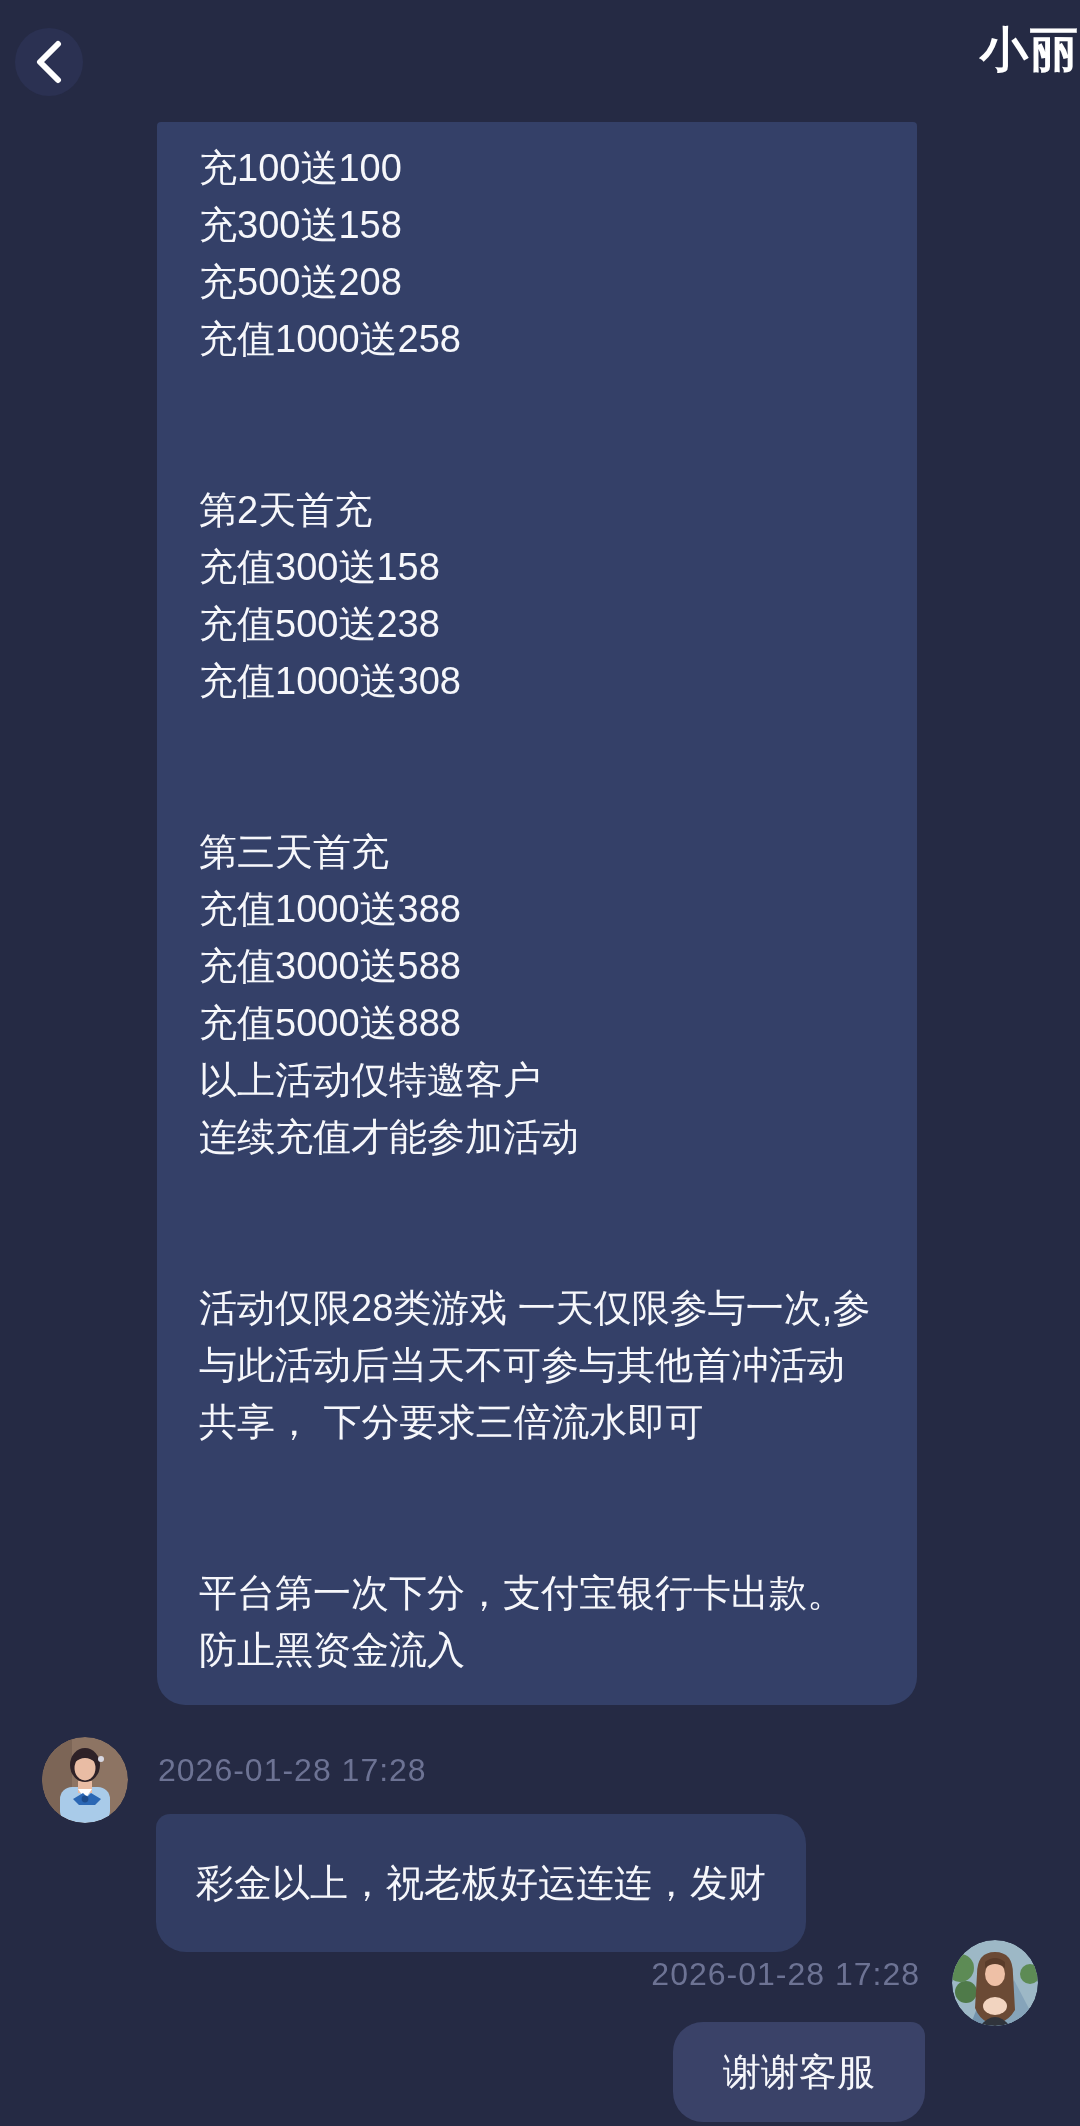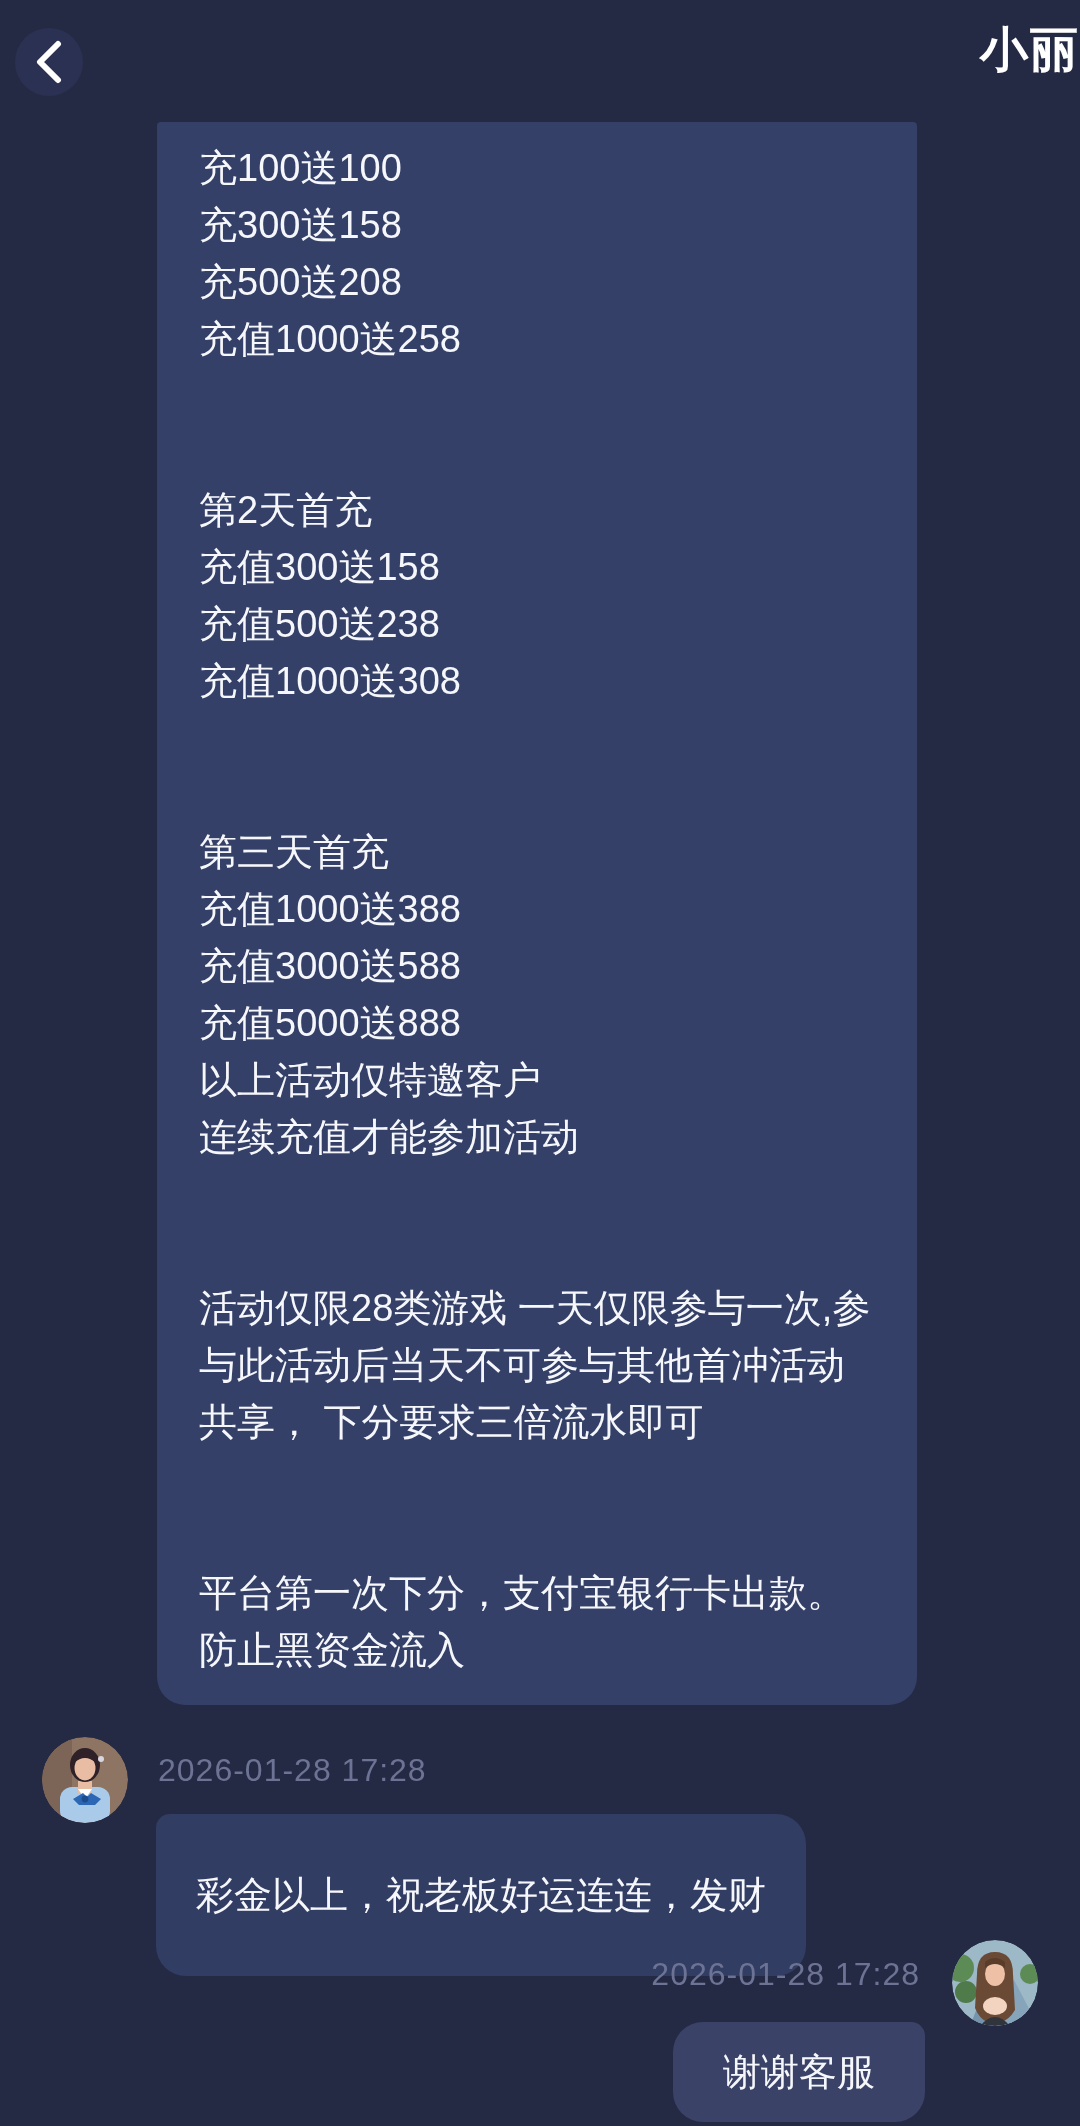--- a/index.html
+++ b/index.html
@@ -68,21 +68,21 @@
     position:absolute;font-size:32px;color:var(--timestamp);
     font-weight:400;letter-spacing:1px;white-space:nowrap;
   }
   .ts-in{left:158px;top:1752px;}
   .ts-out{top:1956px;right:160px;text-align:right;}
 
   .bubble-in-small{
     position:absolute;left:156px;top:1814px;
     background:var(--bubble-in-small);
     border-radius:14px 30px 30px 30px;
-    padding:60px 40px;
+    padding:48px 40px;
     font-size:38px;line-height:42px;font-weight:500;
     color:var(--text);white-space:nowrap;
   }
 
   .bubble-out{
     position:absolute;top:2022px;right:155px;
     background:var(--bubble-out);
     border-radius:30px 14px 30px 30px;
     padding:30px 50px;
     font-size:38px;line-height:40px;font-weight:500;

